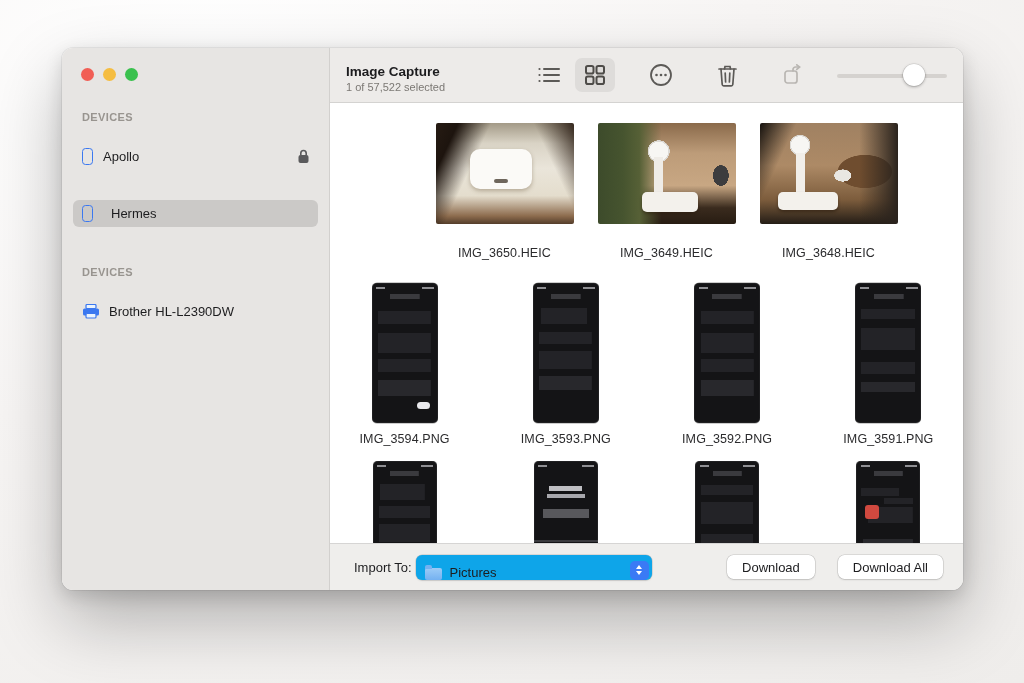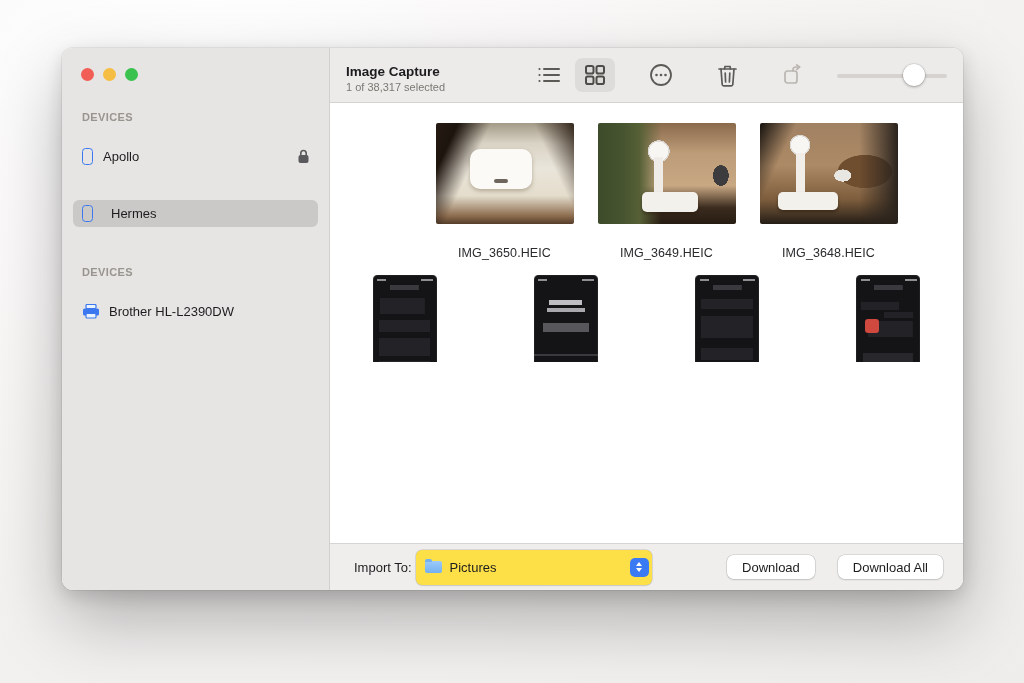--- a/index.html
+++ b/index.html
@@ -192,23 +192,23 @@
   }
 
   
   .footer {
     height:47px; flex:0 0 47px; background:#efeeec;
     border-top:1px solid rgba(0,0,0,.10);
     display:flex; align-items:center; padding:0 20px 0 24px;
   }
   .import-label { font-size:13px; color:#1d1d1f; margin-right:4px; }
   .popup {
-    width:236px; height:35px; background:#fde047; border-radius:6px;
+    width:236px; height:25px; background:#0ea5e9; border-radius:6px;
     box-shadow: 0 0 0 .5px rgba(0,0,0,.18), 0 1px 2px rgba(0,0,0,.08);
-    display:flex; align-items:center; padding:0 3px 0 9px;
+    display:flex; align-items:flex-end; padding:0 3px 0 9px;
   }
   .folder-icon { position:relative; width:17px; height:12px; margin-right:8px; flex:0 0 auto;
     background:linear-gradient(180deg,#9ccbf7 0%, #74b1f1 100%); border-radius:2px;
   }
   .folder-icon::before {
     content:""; position:absolute; top:-2.5px; left:0; width:7px; height:3.5px;
     background:#74b1f1; border-radius:2px 2px 0 0;
   }
   .popup-value { font-size:13px; color:#1d1d1f; flex:1; }
   .popup-stepper {
@@ -270,21 +270,21 @@
       </span>
       <span>Brother HL-L2390DW</span>
     </div>
   </aside>
 
   <div class="main">
 
     <div class="toolbar">
       <div class="title-block">
         <div class="tb-title">Image Capture</div>
-        <div class="tb-sub">1 of 38,317 selected</div>
+        <div class="tb-sub">1 of 57,522 selected</div>
       </div>
 
       <div class="tb-icons">
         <span class="tbtn">
           <span>
             <svg width="24" height="20" viewBox="0 0 24 20" stroke="#5c5a57" stroke-width="2" stroke-linecap="round">
               <circle cx="2.5" cy="4" r="1.1" fill="#5c5a57" stroke="none"></circle>
               <circle cx="2.5" cy="10" r="1.1" fill="#5c5a57" stroke="none"></circle>
               <circle cx="2.5" cy="16" r="1.1" fill="#5c5a57" stroke="none"></circle>
               <line x1="7" y1="4" x2="22" y2="4"></line>
@@ -360,20 +360,46 @@
           <div class="fname">IMG_3649.HEIC</div>
         </div>
         <div class="cell">
           <div class="imgwrap">
               <div class="thumb landscape t-stand2"></div>
             </div>
           <div class="fname">IMG_3648.HEIC</div>
         </div>
       </div>
 
+      <div class="grid-row r2">
+        <div class="cell">
+          <div class="imgwrap">
+              <div class="thumb portrait t-scr v-toggle"></div>
+            </div>
+          <div class="fname">IMG_3594.PNG</div>
+        </div>
+        <div class="cell">
+          <div class="imgwrap">
+              <div class="thumb portrait t-scr v2"></div>
+            </div>
+          <div class="fname">IMG_3593.PNG</div>
+        </div>
+        <div class="cell">
+          <div class="imgwrap">
+              <div class="thumb portrait t-scr"></div>
+            </div>
+          <div class="fname">IMG_3592.PNG</div>
+        </div>
+        <div class="cell">
+          <div class="imgwrap">
+              <div class="thumb portrait t-scr v3"></div>
+            </div>
+          <div class="fname">IMG_3591.PNG</div>
+        </div>
+      </div>
 
       <div class="grid-row r3">
         <div class="cell">
           <div class="imgwrap">
               <div class="thumb portrait t-scr v2"></div>
             </div>
         </div>
         <div class="cell">
           <div class="imgwrap">
               <div class="thumb portrait t-scr v-pass"></div>

